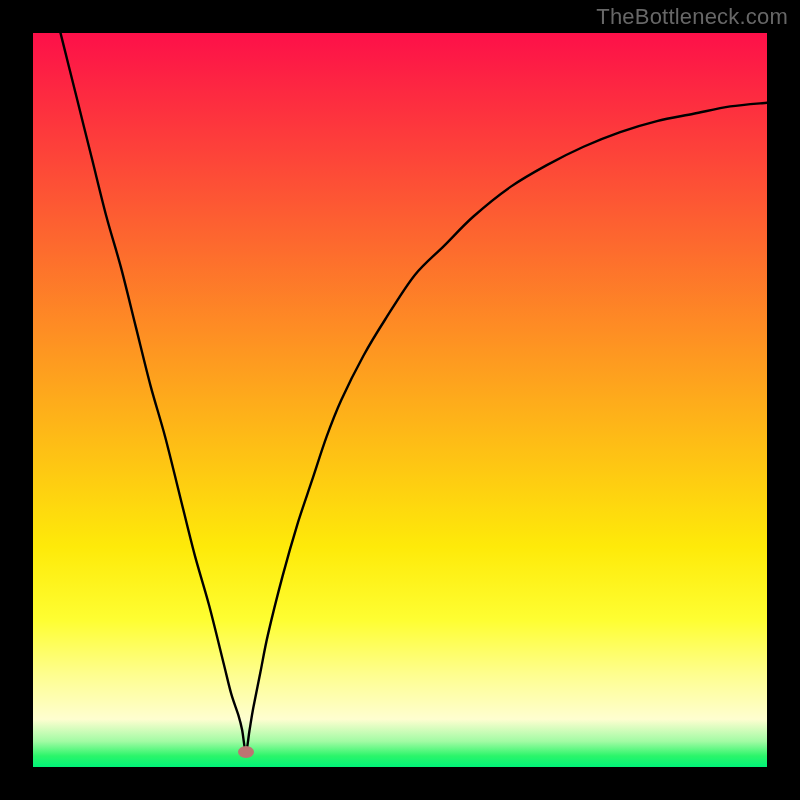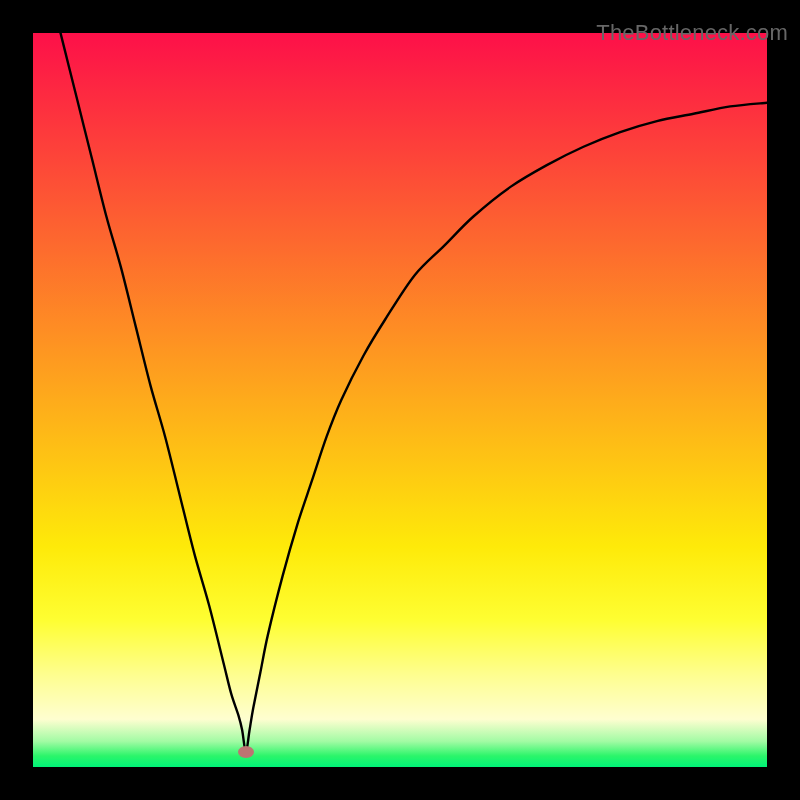--- a/index.html
+++ b/index.html
@@ -44,21 +44,21 @@
   .marker {
     position: absolute;
     width: 16px;
     height: 12px;
     background: #bd7472;
     border-radius: 50%;
     transform: translate(-50%, -50%);
   }
   .watermark {
     position: absolute;
-    top: 20px;
+    top: 4px;
     right: 12px;
     color: #676767;
     font-size: 22px;
     font-weight: 500;
     letter-spacing: 0.2px;
   }
 </style>
 </head>
 <body>
 

